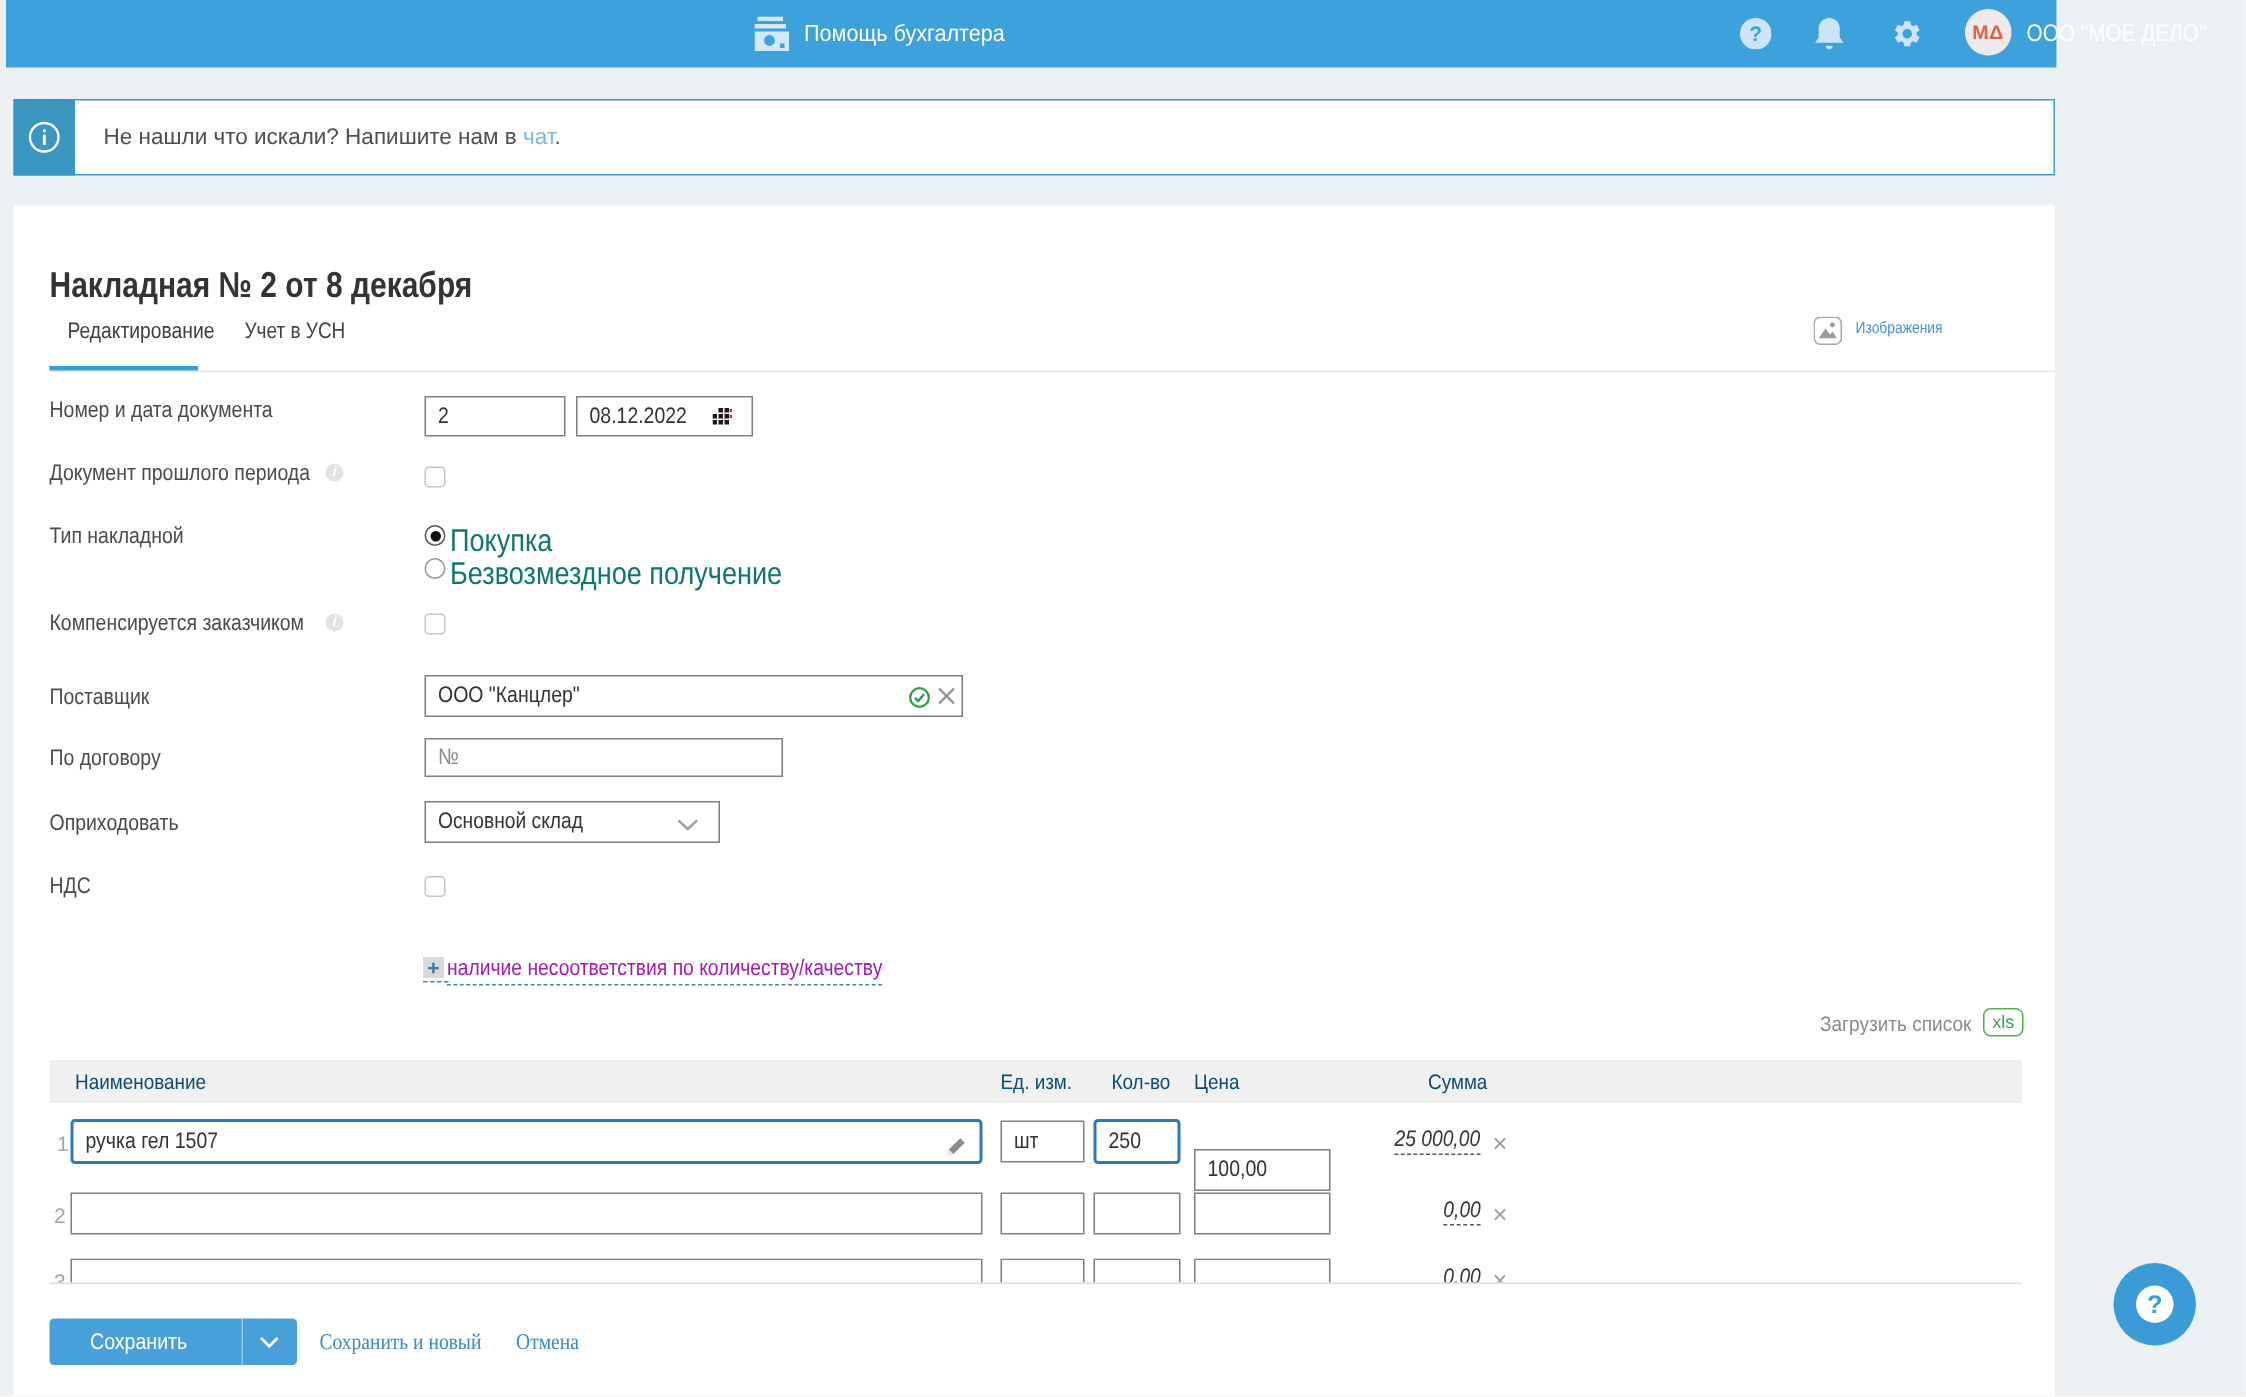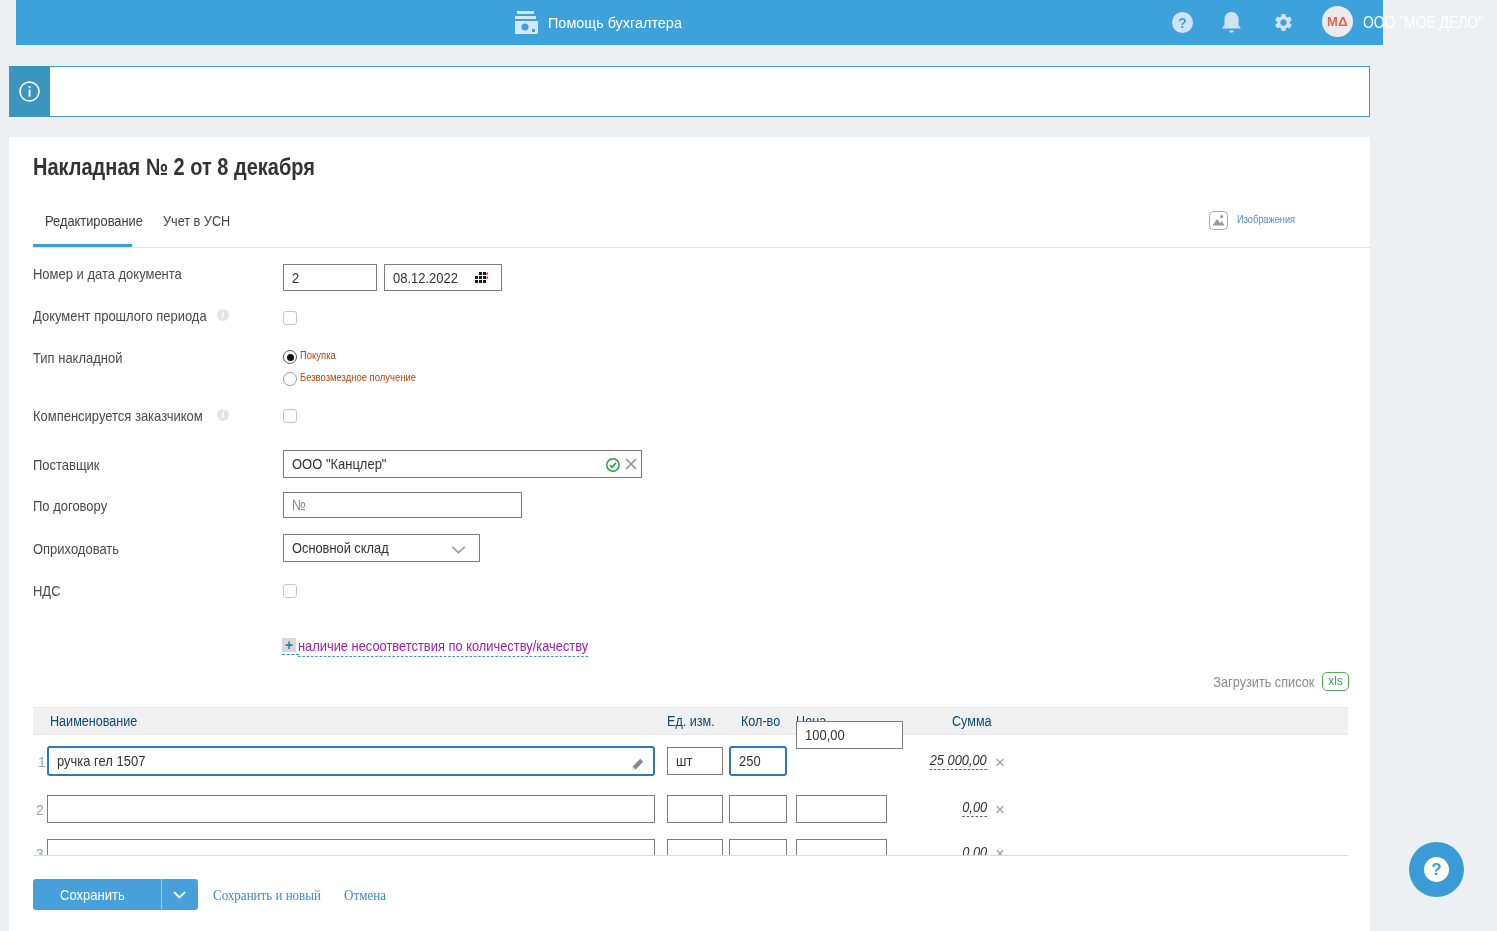--- a/index.html
+++ b/index.html
@@ -10,57 +10,57 @@
     background: #edf0f3;
     position: relative;
     font-size: 15px;
     color: #4a4a4a;
   }
   .abs { position: absolute; }
   .t { display:inline-block; transform:scaleX(0.865); transform-origin:0 50%; white-space:nowrap; }
   .tr { display:inline-block; transform:scaleX(0.865); transform-origin:100% 50%; white-space:nowrap; }
 
   
-  .topbar { position:absolute; left:16px; top:0; width:1367px; height:45px; background:#3da1dc; }
+  .topbar { position:absolute; left:4px; top:0; width:1367px; height:45px; background:#3da1dc; }
   .tb-title { position:absolute; left:532px; top:0; height:45px; line-height:45px; color:#fff; font-size:15.5px; }
   .avatar { position:absolute; left:1306px; top:6px; width:31px; height:31px; border-radius:50%;
             background:#eceaea; color:#e4604a; font-weight:bold; font-size:13px;
             text-align:center; line-height:31px; letter-spacing:0.5px; }
   .orgname { position:absolute; left:1347px; top:0; height:45px; line-height:45px; color:#fff; font-size:16px; }
   .orgname span { display:inline-block; transform:scaleX(0.866); transform-origin:0 50%; white-space:nowrap; }
 
   
   .banner { position:absolute; left:9px; top:66px; width:1361px; height:51px; background:#fff; border:1px solid #3c9ccb; }
   .banner-ic { position:absolute; left:-1px; top:-1px; width:41px; height:51px; background:#3a96bf; }
   .banner-text { position:absolute; left:59px; top:0; height:49px; line-height:49px; color:#4e4e4e; font-size:15px; }
   .banner-text .chat { color:#7db7e0; }
 
   
   .card { position:absolute; left:9px; top:137px; width:1361px; height:794px; background:#fff; }
 
-  h1.title { position:absolute; left:24px; top:16px; font-size:24px; color:#333; font-weight:bold; }
+  h1.title { position:absolute; left:24px; top:40px; font-size:24px; color:#333; font-weight:bold; }
 
   .tabs-line { position:absolute; left:24px; top:110px; right:0; height:1px; background:#e3e3e3; }
   .tab { position:absolute; top:75px; font-size:15px; color:#3d3d3d; }
   .tab1 { left:36px; }
   .tab-underline { position:absolute; left:24px; top:107px; width:99px; height:3px; background:#399fd9; }
   .tab2 { left:154px; color:#444; }
   .imglink { position:absolute; top:76px; left:1200px; color:#4a90d2; font-size:11px; }
 
   
   .lbl { position:absolute; left:33px; font-size:15px; color:#4a4a4a; }
   .inp { position:absolute; border:1px solid #7e7e7e; background:#fff; font-family:"Liberation Sans",sans-serif;
          font-size:15px; color:#333; padding:0 8px; }
   .info-i { position:absolute; width:12px; height:12px; border-radius:50%; background:#e3e3e3; color:#fff;
             font-size:10px; font-style:italic; font-weight:bold; text-align:center; line-height:12px; }
   .cbx { position:absolute; width:14px; height:14px; border:1px solid #c6c6c6; border-radius:3px; background:#fff; }
   .radio { position:absolute; width:14px; height:14px; border:1px solid #9a9a9a; border-radius:50%; background:#fff; }
   .radio.on { border-color:#555; }
   .radio.on:after { content:""; position:absolute; left:2.5px; top:2.5px; width:7px; height:7px; border-radius:50%; background:#111; }
-  .rlbl { position:absolute; font-size:11px; color:#c2410c; }
+  .rlbl { position:absolute; font-size:21px; color:#0f766e; }
 
   .plus-box { position:absolute; width:14px; height:14px; background:#d9d9d9; color:#2d7ab5; font-weight:bold;
               text-align:center; line-height:14px; font-size:14px; }
   .dashlink { position:absolute; color:#a21caf; font-size:15px; }
   .dashlink span { border-bottom:1px dashed #3787c8; padding-bottom:2px; }
 
   .upload { position:absolute; color:#8b8b8b; font-size:14px; text-align:right; }
   .xls { position:absolute; border:1px solid #53ae53; border-radius:5px; color:#3aa158; font-size:12px;
          width:27px; height:19px; text-align:center; line-height:17px; background:#fff; }
 
@@ -117,20 +117,21 @@
 </div>
 
 <div class="banner">
   <div class="banner-ic">
     <svg style="position:absolute;left:10px;top:15px" width="21" height="21" viewBox="0 0 21 21">
       <circle cx="10.5" cy="10.5" r="9.5" fill="none" stroke="#fff" stroke-width="1.6"></circle>
       <rect x="9.6" y="8.7" width="1.9" height="7" fill="#fff"></rect>
       <rect x="9.6" y="5.2" width="1.9" height="2" fill="#fff"></rect>
     </svg>
   </div>
+  <div class="banner-text">Не нашли что искали? Напишите нам в <span class="chat">чат</span>.</div>
 </div>
 
 <div class="card">
   <h1 class="title"><span class="t" style="transform:scaleX(0.833)">Накладная № 2 от 8 декабря</span></h1>
   <div class="tab tab1"><span class="t" style="transform:scaleX(0.857)">Редактирование</span></div>
   <div class="tab tab2"><span class="t" style="transform:scaleX(0.845)">Учет в УСН</span></div>
   <div class="tabs-line"></div>
   <div class="tab-underline"></div>
   <svg class="abs" style="left:1200px;top:74px" width="19" height="19" viewBox="0 0 19 19">
     <rect x="0.5" y="0.5" width="18" height="18" rx="4" fill="none" stroke="#a7a7a7"></rect>
@@ -213,21 +214,21 @@
 
 <div class="rownum" style="left:38px;top:754px">1</div>
 <div class="inp inp-blue" style="left:47px;top:746px;width:608px;height:30px;line-height:26px;"><span class="t">ручка гел 1507</span>
   <svg style="position:absolute;right:9px;top:10px" width="13" height="13" viewBox="0 0 13 13">
     <path d="M9.2 0.8 L12.2 3.8 L4.6 11.4 L0.8 12.2 L1.6 8.4 Z" fill="#8a8a8a"></path>
     <path d="M1.6 8.4 L4.6 11.4 L0.8 12.2 Z" fill="#fff" opacity="0.85"></path>
   </svg>
 </div>
 <div class="inp" style="left:667px;top:747px;width:56px;height:28px;line-height:26px;"><span class="t">шт</span></div>
 <div class="inp inp-blue" style="left:729px;top:746px;width:58px;height:30px;line-height:26px;"><span class="t">250</span></div>
-<div class="inp" style="left:796px;top:721px;width:107px;height:28px;line-height:26px;"><span class="t">100,00</span></div>
+<div class="inp" style="left:796px;top:766px;width:91px;height:28px;line-height:26px;"><span class="t">100,00</span></div>
 <div class="sum" style="left:897px;top:751px"><u><span class="tr" style="transform:scaleX(0.855)">25 000,00</span></u></div>
 <div class="xdel" style="left:995px;top:753px">×</div>
 
 <div class="rownum" style="left:36px;top:802px">2</div>
 <div class="inp" style="left:47px;top:795px;width:608px;height:28px;"></div>
 <div class="inp" style="left:667px;top:795px;width:56px;height:28px;"></div>
 <div class="inp" style="left:729px;top:795px;width:58px;height:28px;"></div>
 <div class="inp" style="left:796px;top:795px;width:91px;height:28px;"></div>
 <div class="sum" style="left:897px;top:798px"><u><span class="tr" style="transform:scaleX(0.855)">0,00</span></u></div>
 <div class="xdel" style="left:995px;top:800px">×</div>

